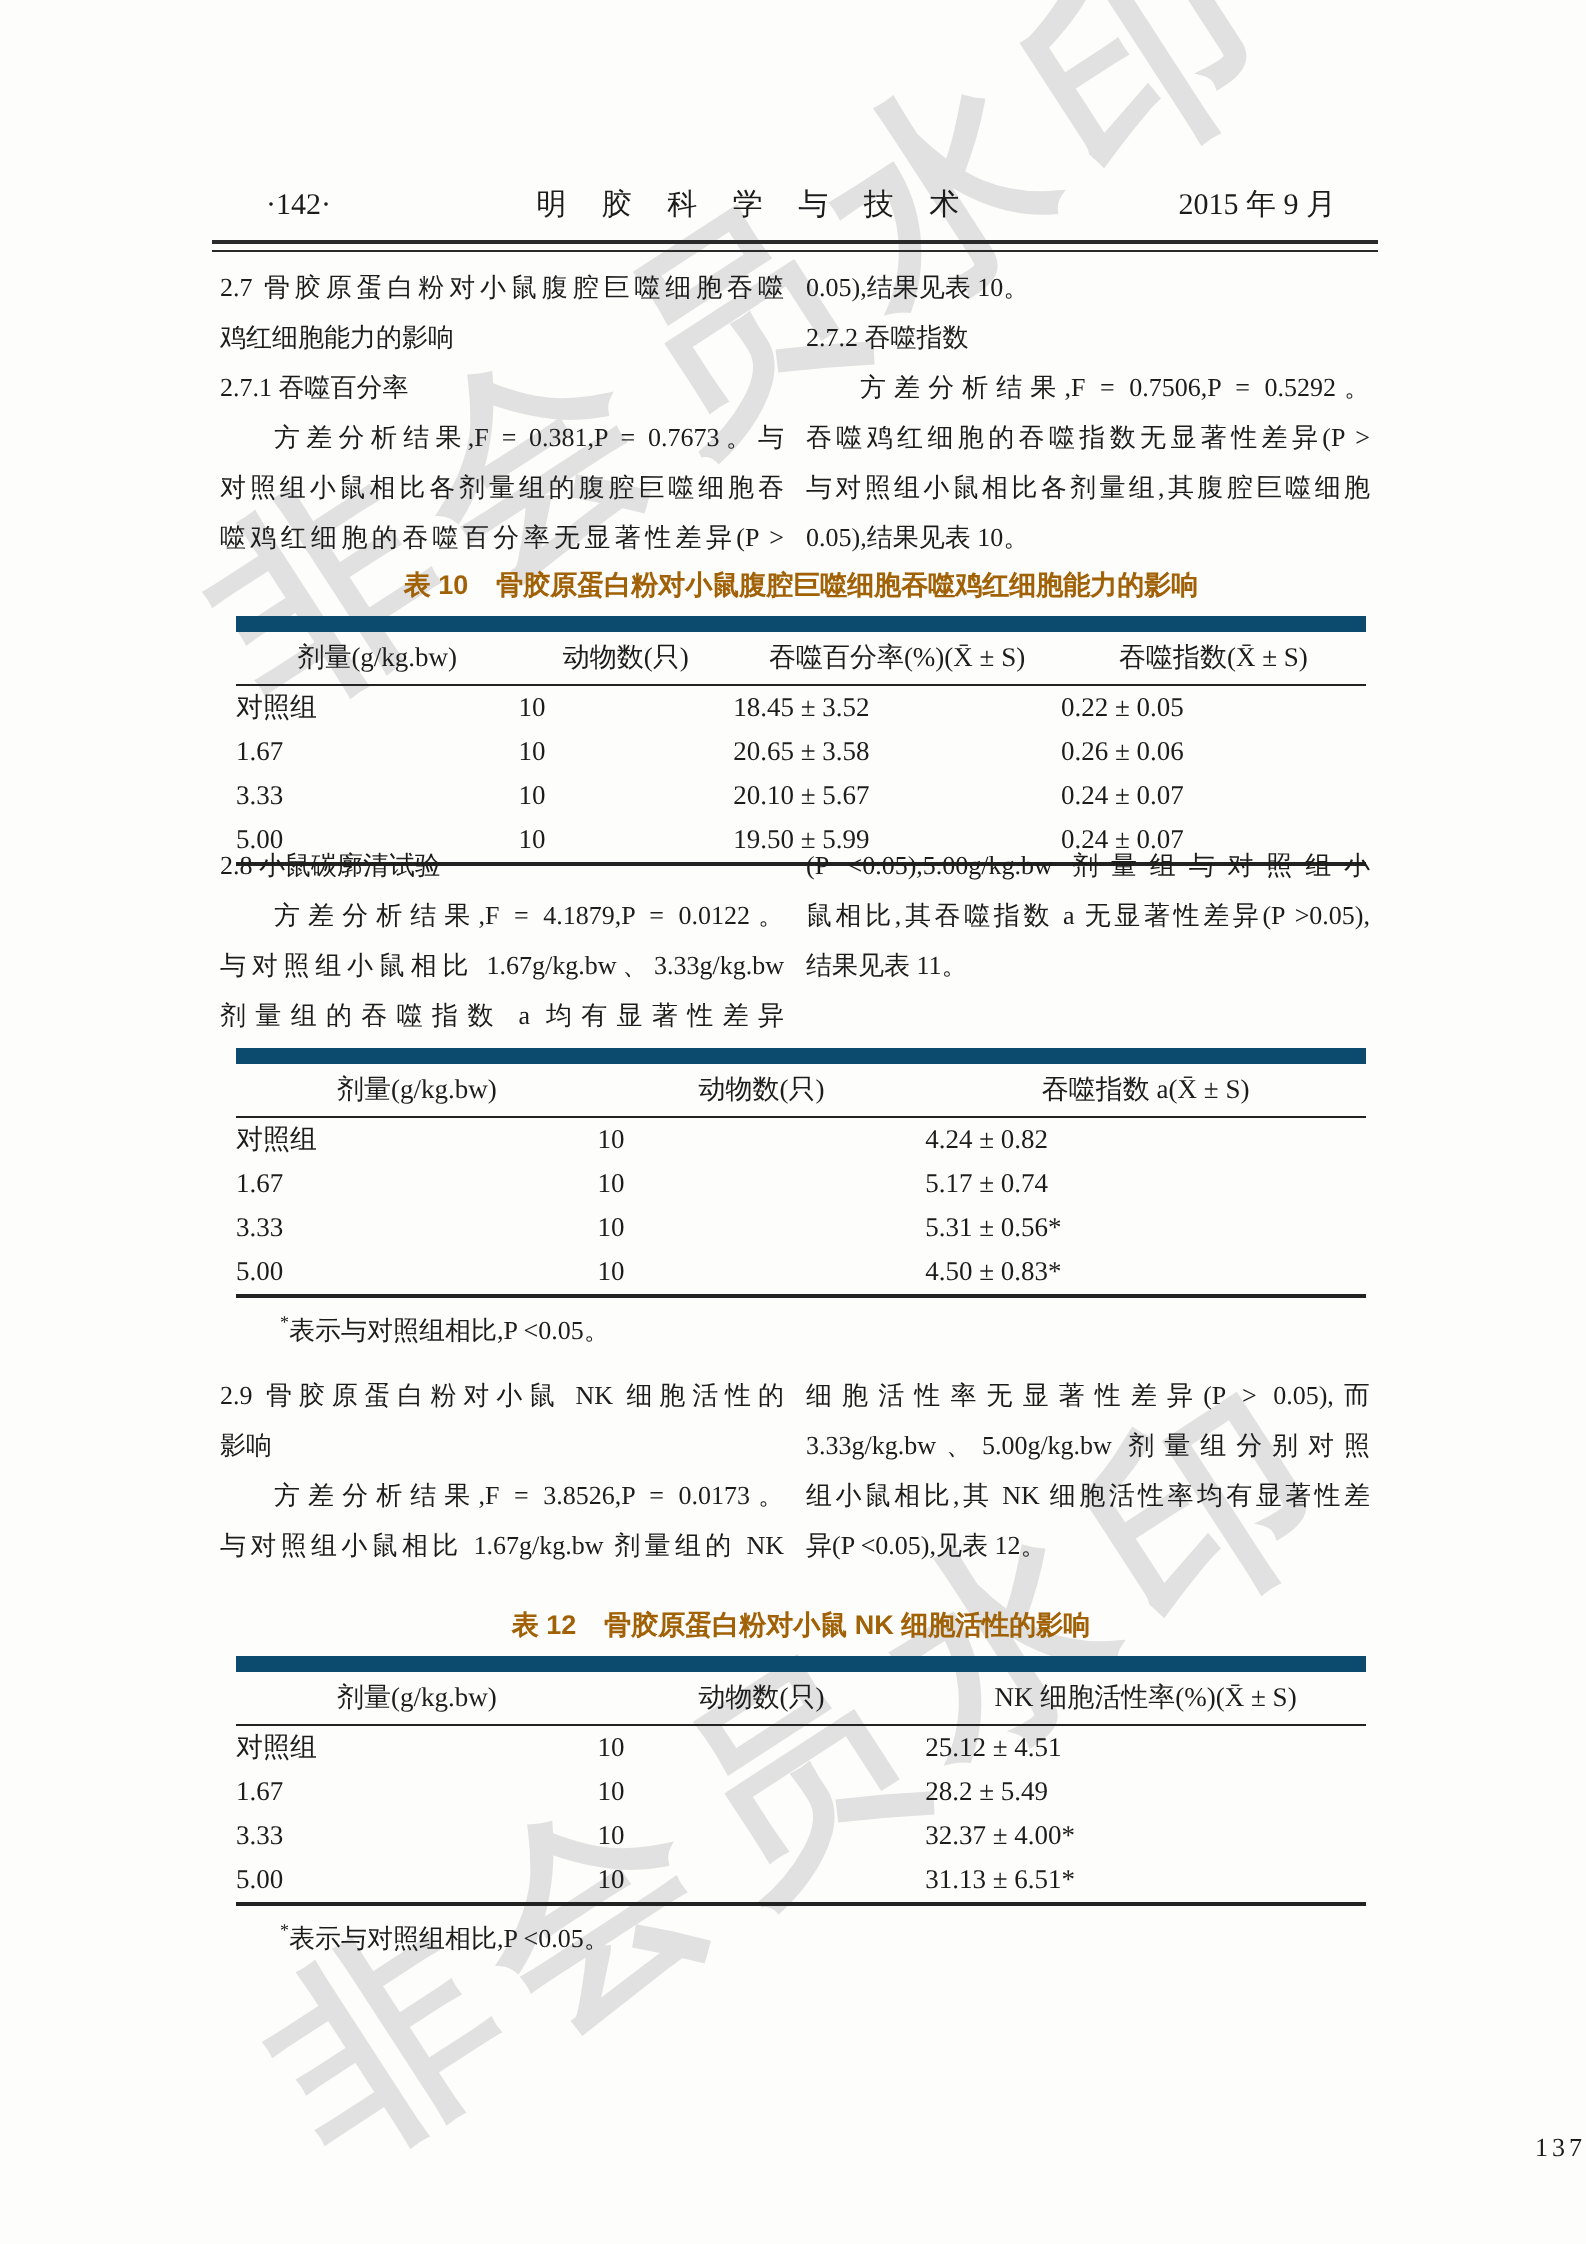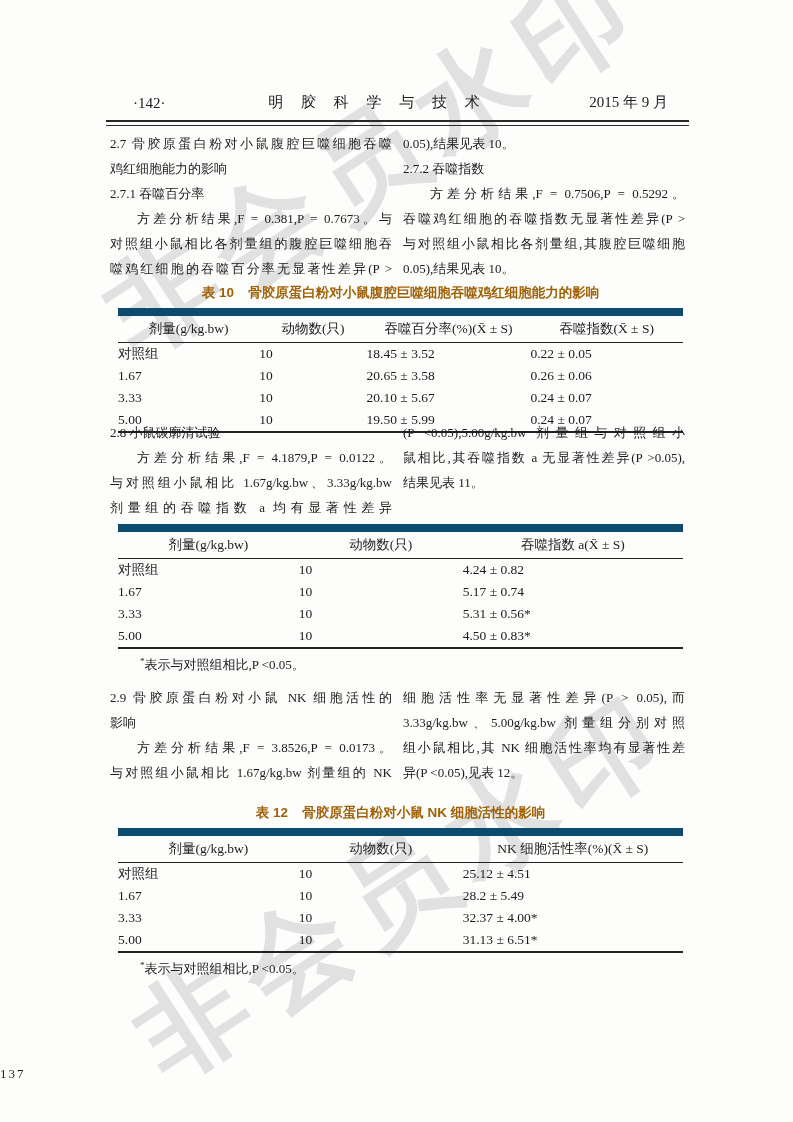--- a/index.html
+++ b/index.html
@@ -24,21 +24,21 @@
   .tw{position:absolute;left:118px;width:565px;z-index:1;}
   .cap{text-align:center;font-family:"Liberation Sans","DejaVu Sans",sans-serif;
        font-weight:700;font-size:13.5px;margin-bottom:6px;color:#a16207;}
   .cap .lbl{margin-right:14px;}
   table{width:100%;border-collapse:collapse;table-layout:fixed;
         border-top:8px solid #0c4a6e;border-bottom:2px solid #222;font-size:13.5px;}
   th{font-weight:400;border-bottom:1px solid #222;height:26px;text-align:center;padding:0;}
   td{height:22px;text-align:left;padding:0;}
   .fn{margin-top:7px;padding-left:22px;font-size:13px;}
   .fn sup{font-size:9px;}
-  .folio{position:absolute;left:0;right:0;top:1066px;text-align:left;font-size:13px;
+  .folio{position:absolute;left:0;right:0;top:1066px;text-align:right;font-size:13px;
          letter-spacing:2px;z-index:1;}
 </style>
 </head>
 <body>
 
 <div class="page">
 
   <div class="wm wm1">非会员水印</div>
   <div class="wm wm2">非会员水印</div>
 

